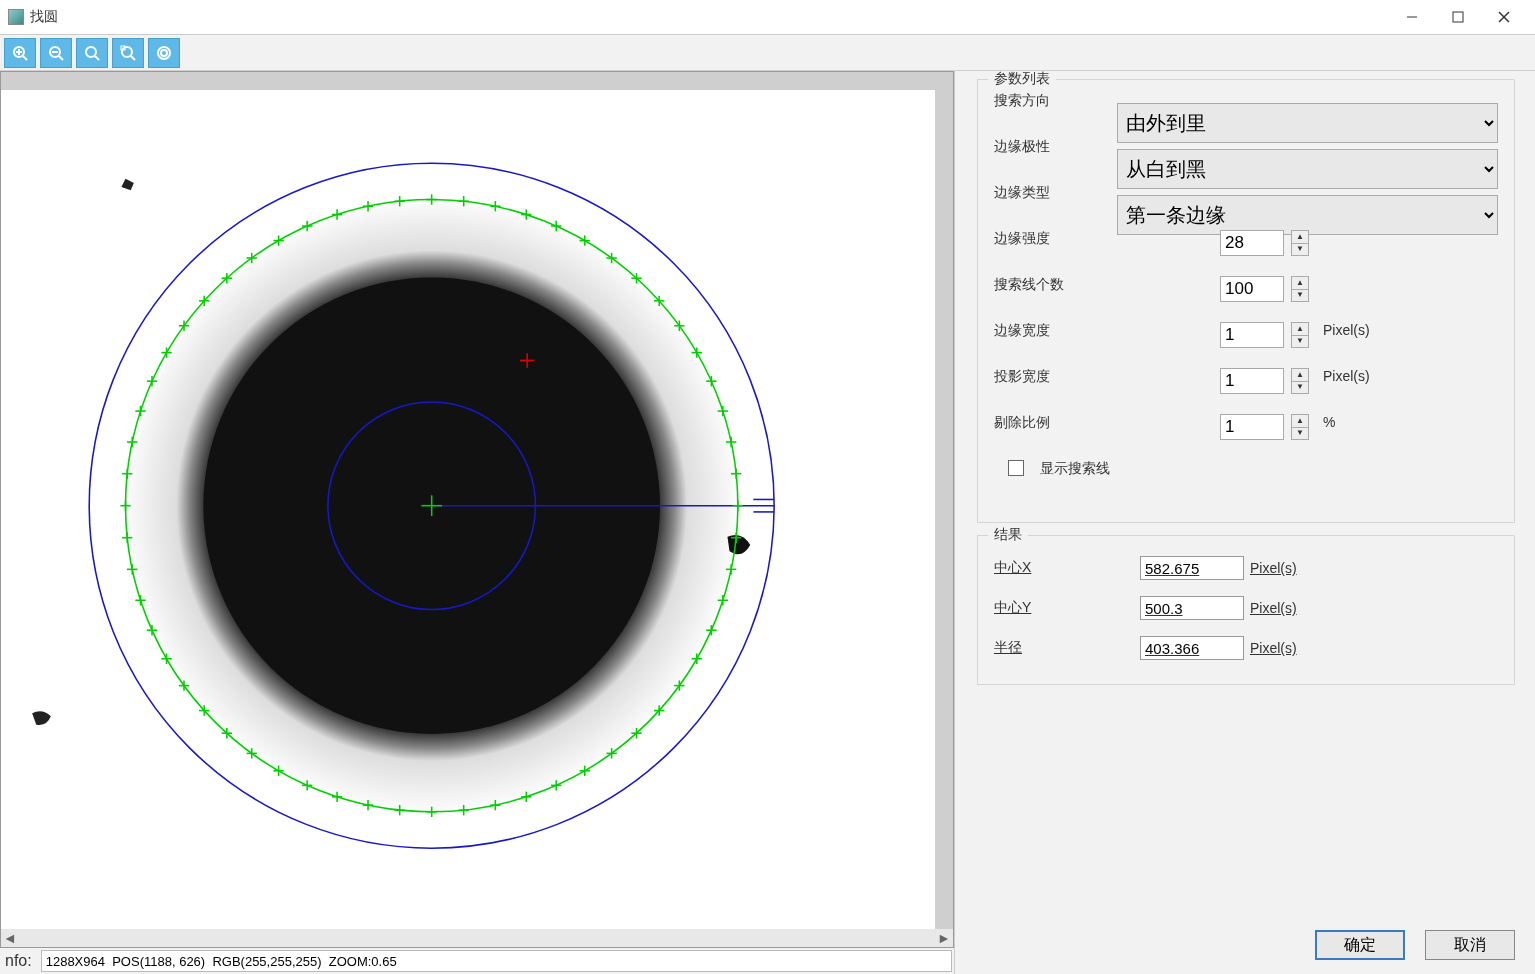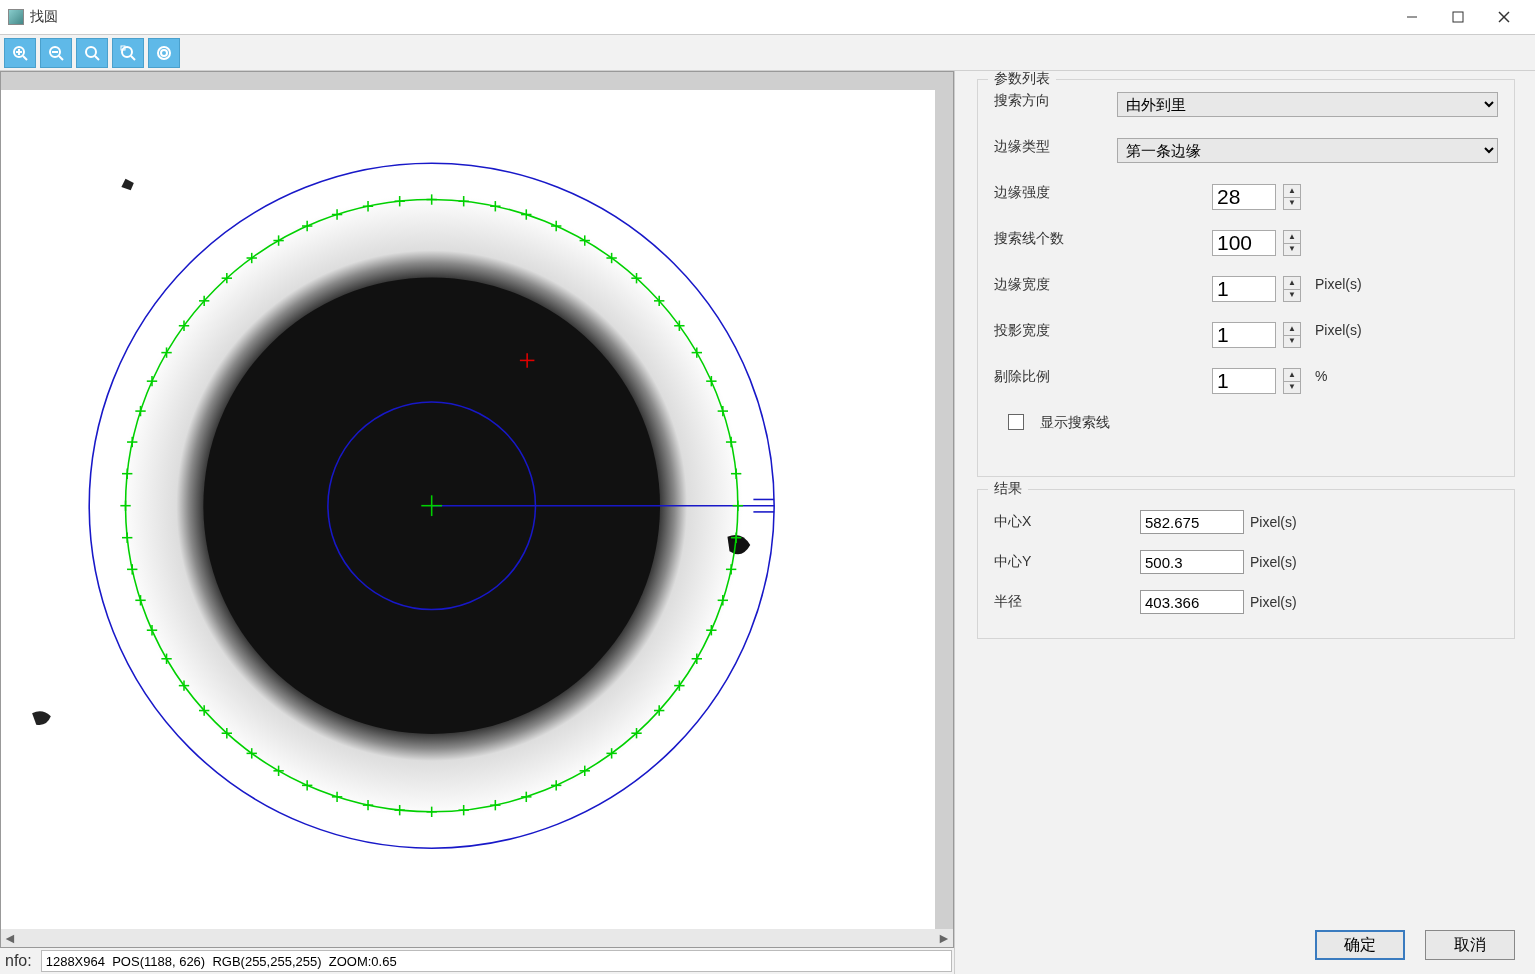--- a/index.html
+++ b/index.html
@@ -142,52 +142,54 @@
     padding:0 6px;
   }
   .row {
     display:flex;
     height:46px;
     gap: 8px;
   }
   .row-label { width: 115px; }
   select.ctl {
     flex:1;
-    height:25px;
+    height:40px;
     border:1px solid #aaa;
     background:#e8e8e8;
     font-family:inherit;
-    font-size:15px;
+    font-size:20px;
     padding:0 4px;
+    margin-top:11px;
   }
   input.num {
     width:64px; height:26px;
     border:1px solid #aaa;
     font-family:inherit;
-    font-size:21px;
+    font-size:17px;
     padding:0 4px;
     text-align:left;
+    margin-left:8px;
   }
   .spinner {
     display:flex; flex-direction:column;
     border:1px solid #aaa;
     height:26px; width:18px;
     margin-left:-1px;
   }
   .spinner div{
     flex:1; display:flex;align-items:center;justify-content:center;
     font-size:8px; line-height:1;
     background:#eee;
   }
   .spinner div:first-child{border-bottom:1px solid #aaa;}
   .unit { margin-left:6px; }
   .checkbox {
     width:16px;height:16px;border:1px solid #666;background:#fff;display:inline-block;vertical-align:middle;margin-right:8px;margin-left:14px;
   }
-  .result-row { display:flex; align-items:center; height:40px; gap:6px;}
+  .result-row { display:flex; align-items:center; height:40px; gap:6px;text-decoration:underline;}
   .result-row .rlabel { width:140px; }
   .result-row input { width:104px; height:24px; border:1px solid #999; text-align:left; padding:0 4px;font-size:15px;}
   .footer-btns {
     display:flex;
     justify-content:flex-end;
     gap:20px;
     padding:6px 0 6px 0;
     margin-top:auto;
   }
   .footer-btns button {
@@ -448,20 +450,26 @@
     <div class="group">
       <div class="group-title">参数列表</div>
 
       <div class="row">
         <div class="row-label">搜索方向</div>
         <select class="ctl">
           <option>由外到里</option>
         </select>
       </div>
 
+      <div class="row">
+        <div class="row-label">边缘极性</div>
+        <select class="ctl">
+          <option>从白到黑</option>
+        </select>
+      </div>
 
       <div class="row">
         <div class="row-label">边缘类型</div>
         <select class="ctl">
           <option>第一条边缘</option>
         </select>
       </div>
 
       <div class="row">
         <div class="row-label" style="width:210px">边缘强度</div>

